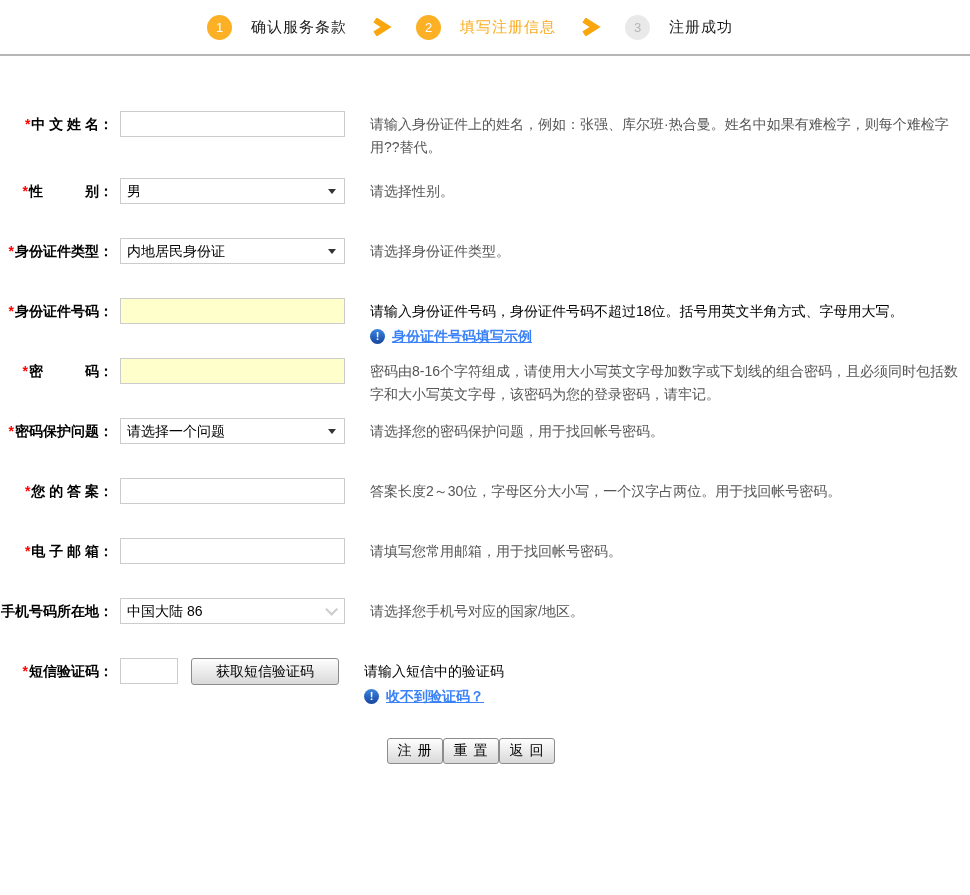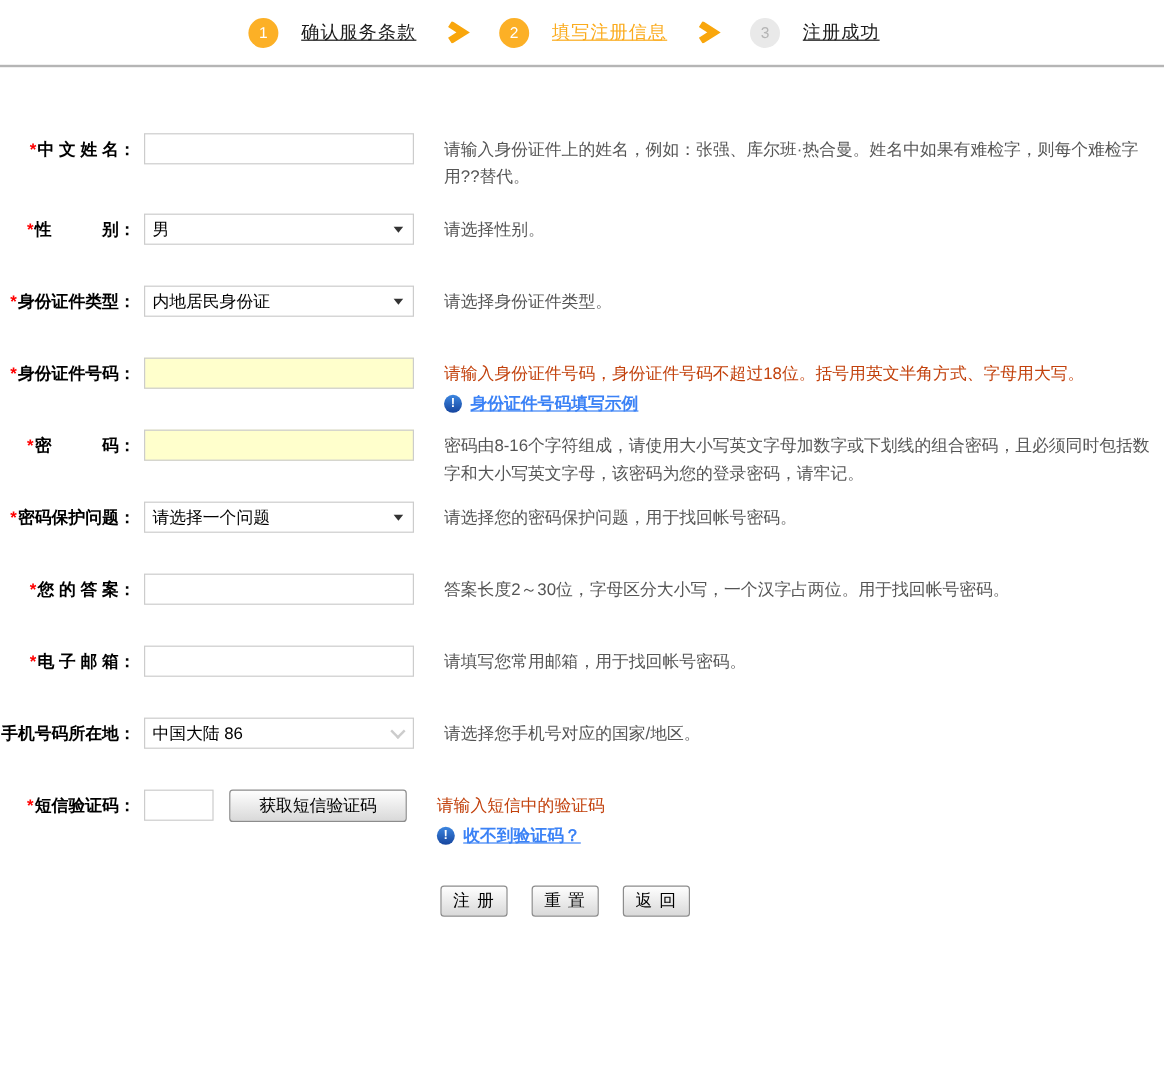--- a/index.html
+++ b/index.html
@@ -15,21 +15,21 @@
     height: 56px; display: flex; align-items: center; justify-content: center;
     padding-right: 30px; border-bottom: 2px solid #b5b5b5;
   }
   .step { display: flex; align-items: center; }
   .step-circle {
     width: 25px; height: 25px; border-radius: 50%;
     display: flex; align-items: center; justify-content: center;
     font-size: 13px; color: #fff; background: #fcb026;
   }
   .step-circle.inactive { background: #e9e9e9; color: #b5b5b5; }
-  .step-label { margin-left: 19px; font-size: 15px; color: #1a1a1a; letter-spacing: 1px; text-decoration: underline; }
+  .step-label { margin-left: 19px; font-size: 15px; color: #1a1a1a; letter-spacing: 1px; }
   .step-label.active { color: #fbab1c; }
   .step-arrow { margin: 0 24px; display: flex; align-items: center; }
 
   
   .form { padding-top: 55px; }
   .row { display: flex; align-items: flex-start; min-height: 60px; }
   .row.tall { min-height: 67px; }
   .lbl {
     width: 113px; text-align: right; font-weight: bold;
     line-height: 26px; white-space: nowrap; color: #000;
@@ -53,21 +53,21 @@
     width: 0; height: 0; border-left: 4px solid transparent;
     border-right: 4px solid transparent; border-top: 5px solid #333;
     margin-right: 2px;
   }
   .chev {
     width: 9px; height: 9px; border-right: 2px solid #ccc; border-bottom: 2px solid #ccc;
     transform: rotate(45deg) translateY(-3px); margin-right: 4px;
   }
 
   .help { margin-left: 25px; width: 592px; color: #555; line-height: 23px; padding-top: 2px; }
-  .help-line { color: #c2410c; }
+  .help-line { color: #000000; }
   .link-line { display: flex; align-items: center; margin-top: 2px; }
   .info-icon {
     width: 15px; height: 15px; border-radius: 50%;
     background: linear-gradient(#3c86e0, #16459e);
     color: #fff; font-size: 11px; font-weight: bold;
     display: flex; align-items: center; justify-content: center;
     margin-right: 7px; flex: 0 0 auto;
   }
   a.blue-link {
     color: #3b82f6; font-weight: bold; text-decoration: underline; cursor: pointer;
@@ -76,21 +76,21 @@
   .btn {
     font-family: inherit; font-size: 14px; color: #000;
     background: linear-gradient(#fefefe, #d9d9d9);
     border: 1px solid #8c8c8c; border-radius: 3px; cursor: pointer;
   }
   .sms-btn { margin-left: 13px; width: 148px; height: 27px; }
 
   
   .actions {
     margin-top: 20px; display: flex; justify-content: center;
-    gap: 20px; padding-right: 28px;
+    padding-right: 28px;
   }
   .actions .btn { width: 56px; height: 26px; letter-spacing: 1px; }
 </style>
 </head>
 <body>
 
 <div class="step-bar">
   <div class="step">
     <div class="step-circle">1</div>
     <div class="step-label">确认服务条款</div>

